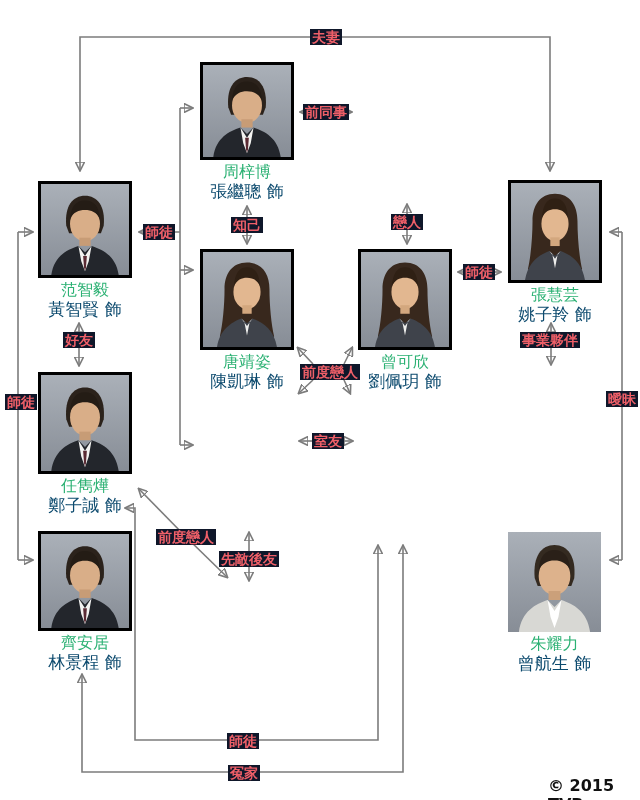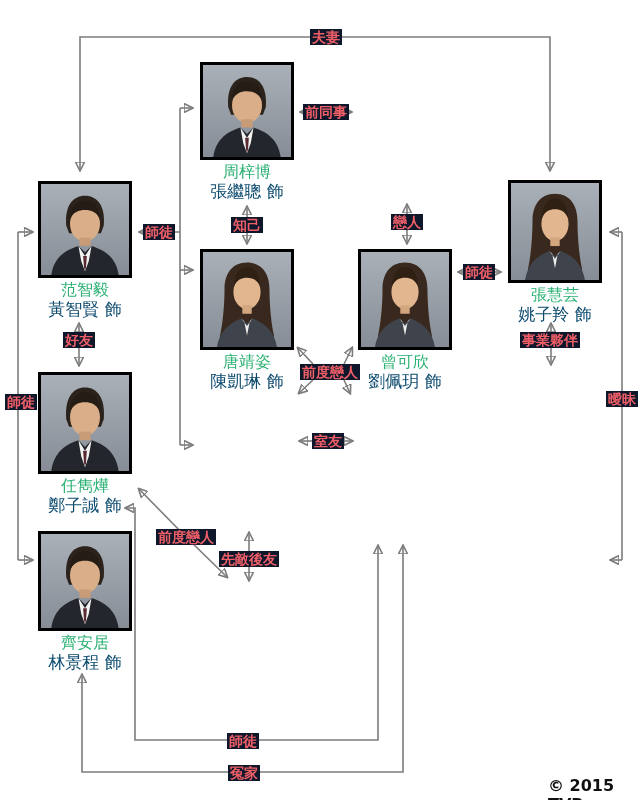--- a/index.html
+++ b/index.html
@@ -198,20 +198,29 @@
   </div>
   <div class="person" style="left:38px;top:531px">
     <div class="photo bordered" style="width:94px;height:100px">
         <svg viewBox="0 0 94 100" preserveAspectRatio="none">
           <use href="#sym-male"></use>
         </svg>
       </div>
     <div class="cname">齊安居</div>
     <div class="aname">林景程 飾</div>
   </div>
+  <div class="person" style="left:508px;top:532px">
+    <div class="photo" style="width:93px;height:100px">
+        <svg viewBox="0 0 94 100" preserveAspectRatio="none">
+          <use href="#sym-male-light"></use>
+        </svg>
+      </div>
+    <div class="cname">朱耀力</div>
+    <div class="aname">曾航生 飾</div>
+  </div>
 
   <div class="rlabel" style="left:326px;top:37px">夫妻</div>
   <div class="rlabel" style="left:326px;top:112px">前同事</div>
   <div class="rlabel" style="left:159px;top:232px">師徒</div>
   <div class="rlabel" style="left:247px;top:225px">知己</div>
   <div class="rlabel" style="left:407px;top:222px">戀人</div>
   <div class="rlabel" style="left:479px;top:272px">師徒</div>
   <div class="rlabel" style="left:79px;top:340px">好友</div>
   <div class="rlabel" style="left:21px;top:402px">師徒</div>
   <div class="rlabel" style="left:330px;top:372px">前度戀人</div>

